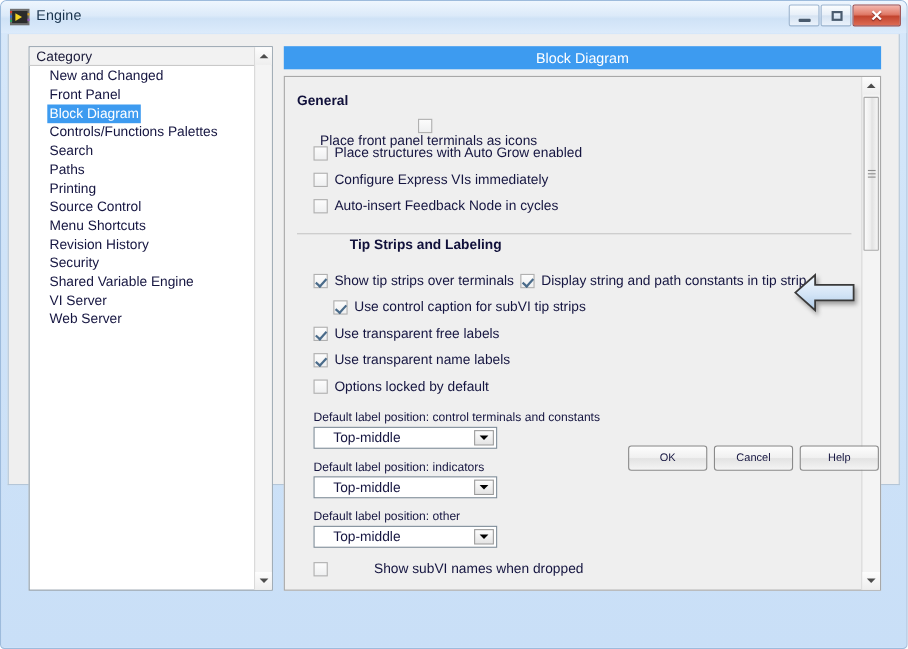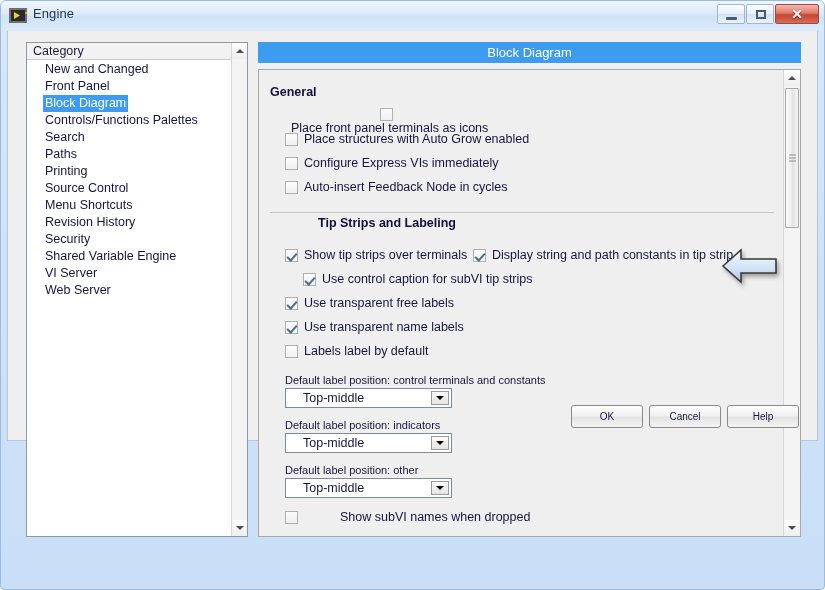--- a/index.html
+++ b/index.html
@@ -344,21 +344,21 @@
         <div class="row" style="position:absolute;left:26px;top:226px;">
           <span class="cb checked"></span>
           <span class="cb-label">Use transparent free labels</span>
         </div>
         <div class="row" style="position:absolute;left:26px;top:250px;">
           <span class="cb checked"></span>
           <span class="cb-label">Use transparent name labels</span>
         </div>
         <div class="row" style="position:absolute;left:26px;top:274px;">
           <span class="cb"></span>
-          <span class="cb-label">Labels label by default</span>
+          <span class="cb-label">Options locked by default</span>
         </div>
 
         <div style="position:absolute;left:26px;top:300px;">
           <span class="fld-label">Default label position: control terminals and constants</span>
         </div>
         <div class="combo" style="position:absolute;left:26px;top:318px;">
           <span class="combo-val">Top-middle</span>
           <span class="combo-btn">
               <span class="tri-down"></span>
             </span>

